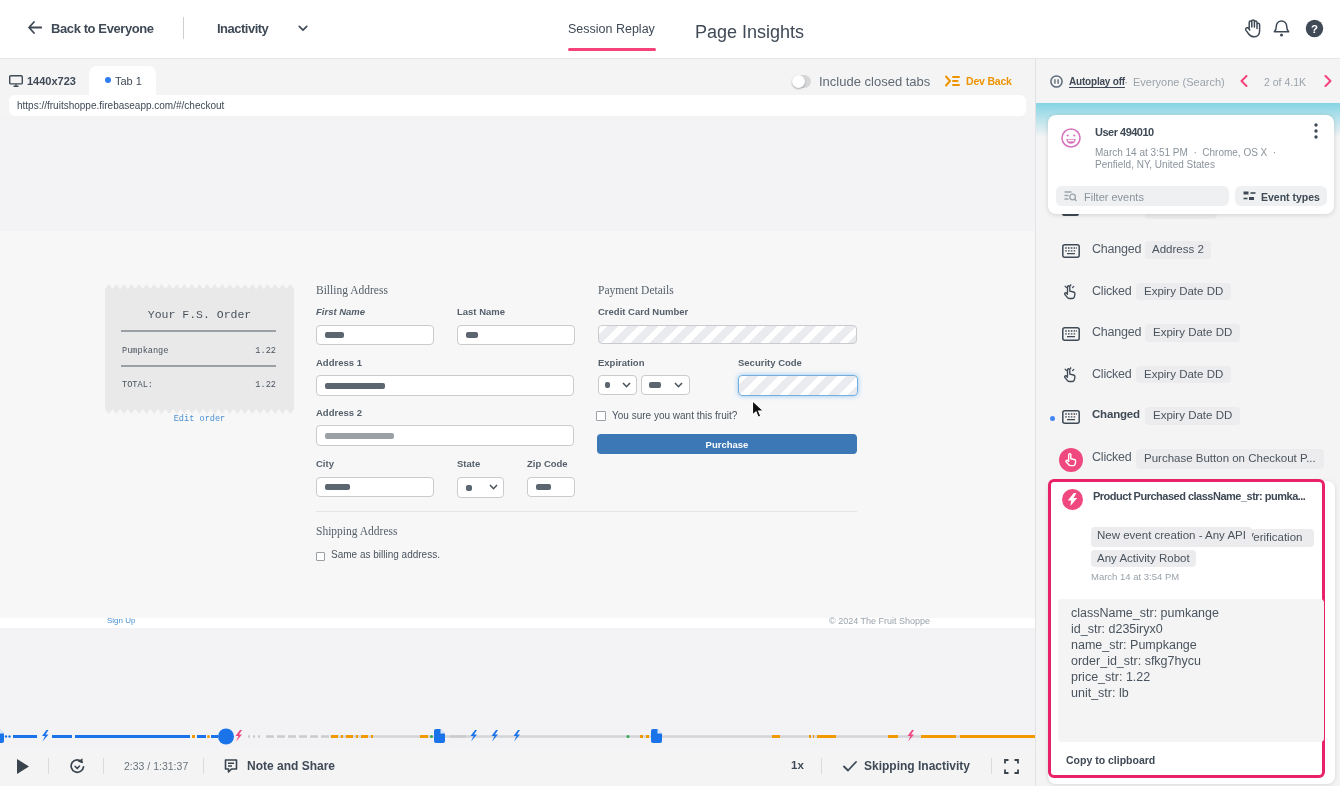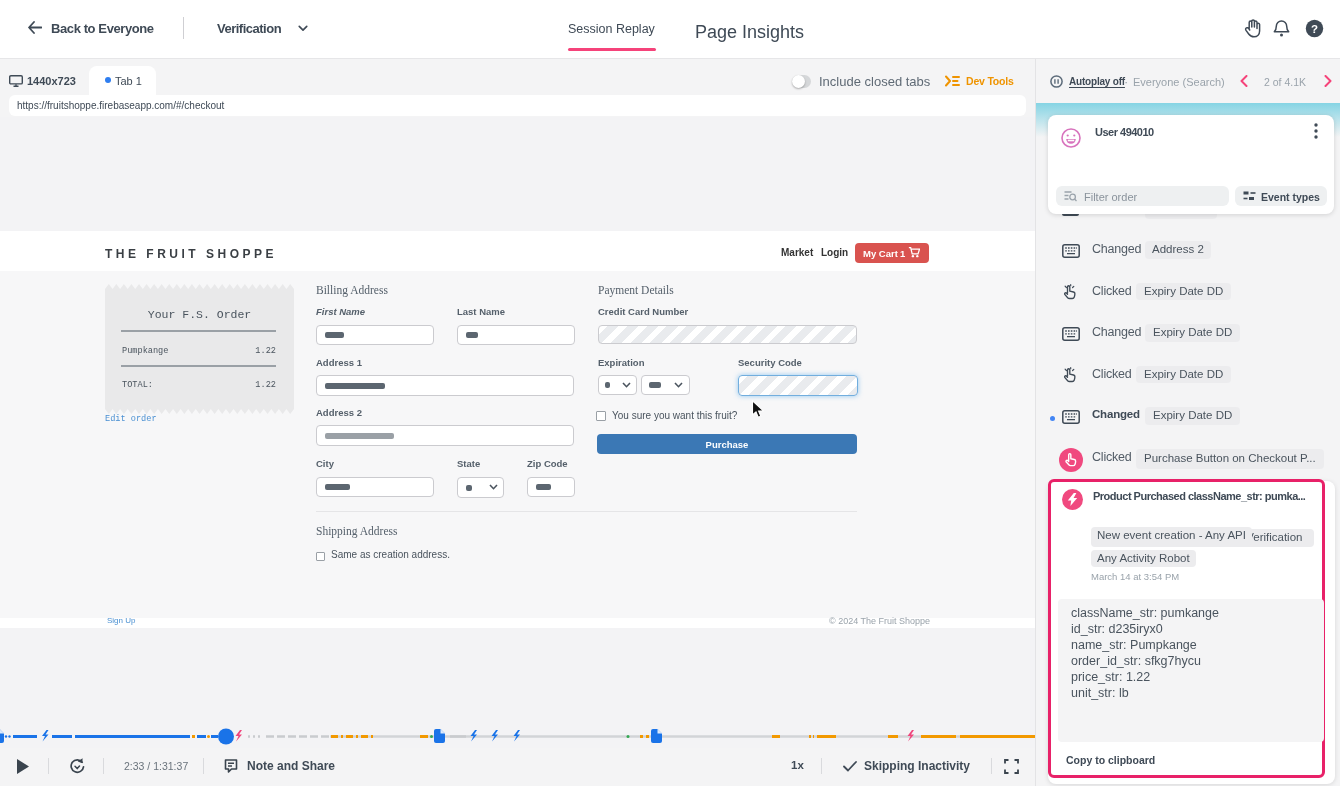--- a/index.html
+++ b/index.html
@@ -45,21 +45,21 @@
 </style>
 </head>
 <body>
 
 <div id="hdr">
   <svg class="abs" style="left:27px;top:21px" width="15" height="13" viewBox="0 0 15 13">
       <path d="M7 1 L2 6.5 L7 12 M2.2 6.5 H14.5" stroke="#3f4a56" stroke-width="1.8" fill="none" stroke-linecap="round" stroke-linejoin="round"></path>
     </svg>
   <div class="abs htxt" style="left:51px;top:21px;font-size:13px;font-weight:bold;letter-spacing:-0.4px;">Back to Everyone</div>
   <div class="abs" style="left:183px;top:17px;width:1px;height:22px;background:#cfcfd3"></div>
-  <div class="abs htxt" style="left:217px;top:21px;font-size:13px;font-weight:bold;letter-spacing:-0.5px;">Verification</div>
+  <div class="abs htxt" style="left:217px;top:21px;font-size:13px;font-weight:bold;letter-spacing:-0.5px;">Inactivity</div>
   <svg class="abs" style="left:298px;top:25px" width="10" height="7" viewBox="0 0 12 8">
       <path d="M1.5 1.5 L6 6 L10.5 1.5" stroke="#3f4a56" stroke-width="2" fill="none" stroke-linecap="round" stroke-linejoin="round"></path>
     </svg>
   <div class="abs htxt" style="left:568px;top:22px;font-size:12.5px;">Session Replay</div>
   <div class="abs" style="left:568px;top:48px;width:88px;height:3px;background:#f5437a;border-radius:2px"></div>
   <div class="abs htxt" style="left:695px;top:22px;font-size:18px;">Page Insights</div>
 
   <svg class="abs" style="left:1244px;top:19px" width="17" height="19" viewBox="0 0 17 19">
     <path d="M5.2 9.5 V3.4 a1.3 1.3 0 0 1 2.6 0 V8 M7.8 7.6 V2.3 a1.3 1.3 0 0 1 2.6 0 V8 M10.4 8 V3.4 a1.3 1.3 0 0 1 2.6 0 V9.5 M13 9.2 V5.6 a1.3 1.3 0 0 1 2.6 0 V12 c0 3.4-2.3 5.8-5.6 5.8 c-2.6 0-4-.9-5.3-2.8 L2 11.4 c-.7-1-.4-2 .4-2.5 .8-.5 1.8-.3 2.4 .7 l.9 1.4" fill="none" stroke="#3f4a56" stroke-width="1.5" stroke-linecap="round" stroke-linejoin="round"></path>
   </svg>
@@ -88,47 +88,34 @@
 <div class="abs htxt" style="left:115px;top:75px;font-size:11px;z-index:2">Tab 1</div>
 <div class="abs htxt" style="left:17px;top:100px;font-size:10px;z-index:2">https://fruitshoppe.firebaseapp.com/#/checkout</div>
 
 <div class="abs" style="left:792px;top:75px;width:19px;height:13px;border-radius:7px;background:#d5d7d9;z-index:2"></div>
 <div class="abs" style="left:792px;top:75px;width:13px;height:13px;border-radius:50%;background:#fff;box-shadow:0 1px 2px rgba(0,0,0,.3);z-index:2"></div>
 <div class="abs" style="left:819px;top:74px;font-size:13px;color:#5f6a75;z-index:2">Include closed tabs</div>
 <svg class="abs" style="left:945px;top:75px;z-index:2" width="15" height="12" viewBox="0 0 15 12">
   <path d="M1 1.5 L5 6 L1 10.5" stroke="#ef9400" stroke-width="2" fill="none" stroke-linecap="round" stroke-linejoin="round"></path>
   <path d="M8 2 h6 M8 6 h4.5 M8 10 h6" stroke="#ef9400" stroke-width="2" stroke-linecap="round"></path>
 </svg>
-<div class="abs" style="left:966px;top:75px;font-size:10.5px;font-weight:bold;letter-spacing:-0.2px;color:#ef9400;z-index:2">Dev Tools</div>
+<div class="abs" style="left:966px;top:75px;font-size:10.5px;font-weight:bold;letter-spacing:-0.2px;color:#ef9400;z-index:2">Dev Back</div>
 
 <div id="viewport">
   <div id="page">
-    <div id="pgnav">
-      <div class="abs" style="left:105px;top:15.5px;font-size:12px;font-weight:bold;color:#3a3f44;letter-spacing:3.5px;">THE FRUIT SHOPPE</div>
-      <div class="abs" style="left:781px;top:15.5px;font-size:10px;font-weight:bold;color:#333;">Market</div>
-      <div class="abs" style="left:821px;top:15.5px;font-size:10px;font-weight:bold;color:#333;">Login</div>
-      <div class="abs" style="left:855px;top:11.5px;width:74px;height:20px;background:#d9534f;border-radius:4px;"></div>
-      <div class="abs" style="left:863px;top:16.5px;font-size:9.5px;font-weight:bold;color:#fff;">My Cart</div>
-      <div class="abs" style="left:900px;top:16.5px;font-size:9.5px;font-weight:bold;color:#fff;">1</div>
-      <svg class="abs" style="left:908px;top:15.5px" width="12" height="11" viewBox="0 0 16 15">
-        <path d="M1 1 h2.5 l2 8.5 h8 l2-6.5 H4" fill="none" stroke="#fff" stroke-width="1.7"></path>
-        <circle cx="6.5" cy="12.5" r="1.6" fill="#fff"></circle>
-          <circle cx="12.5" cy="12.5" r="1.6" fill="#fff"></circle>
-      </svg>
-    </div>
 
     <div class="abs" style="left:105px;top:53px;width:189px;height:130px;background:#e9e9ea;clip-path:polygon(0 5px,2% 0,4% 5px,6% 0,8% 5px,10% 0,12% 5px,14% 0,16% 5px,18% 0,20% 5px,22% 0,24% 5px,26% 0,28% 5px,30% 0,32% 5px,34% 0,36% 5px,38% 0,40% 5px,42% 0,44% 5px,46% 0,48% 5px,50% 0,52% 5px,54% 0,56% 5px,58% 0,60% 5px,62% 0,64% 5px,66% 0,68% 5px,70% 0,72% 5px,74% 0,76% 5px,78% 0,80% 5px,82% 0,84% 5px,86% 0,88% 5px,90% 0,92% 5px,94% 0,96% 5px,98% 0,100% 5px,100% calc(100% - 5px),98% 100%,96% calc(100% - 5px),94% 100%,92% calc(100% - 5px),90% 100%,88% calc(100% - 5px),86% 100%,84% calc(100% - 5px),82% 100%,80% calc(100% - 5px),78% 100%,76% calc(100% - 5px),74% 100%,72% calc(100% - 5px),70% 100%,68% calc(100% - 5px),66% 100%,64% calc(100% - 5px),62% 100%,60% calc(100% - 5px),58% 100%,56% calc(100% - 5px),54% 100%,52% calc(100% - 5px),50% 100%,48% calc(100% - 5px),46% 100%,44% calc(100% - 5px),42% 100%,40% calc(100% - 5px),38% 100%,36% calc(100% - 5px),34% 100%,32% calc(100% - 5px),30% 100%,28% calc(100% - 5px),26% 100%,24% calc(100% - 5px),22% 100%,20% calc(100% - 5px),18% 100%,16% calc(100% - 5px),14% 100%,12% calc(100% - 5px),10% 100%,8% calc(100% - 5px),6% 100%,4% calc(100% - 5px),2% 100%,0 calc(100% - 5px));"></div>
     <div class="abs" style="left:105px;top:77px;width:189px;text-align:center;font-family:'Liberation Mono',monospace;font-size:11.5px;color:#4a545e;">Your F.S. Order</div>
     <div class="abs" style="left:121px;top:99px;width:155px;height:1.5px;background:#9aa0a6"></div>
     <div class="abs" style="left:122px;top:115px;font-family:'Liberation Mono',monospace;font-size:8.6px;color:#4a545e;">Pumpkange</div>
     <div class="abs" style="left:121px;top:115px;width:155px;text-align:right;font-family:'Liberation Mono',monospace;font-size:8.6px;color:#4a545e;">1.22</div>
     <div class="abs" style="left:121px;top:134px;width:155px;height:1.5px;background:#9aa0a6"></div>
     <div class="abs" style="left:122px;top:149px;font-family:'Liberation Mono',monospace;font-size:8.6px;color:#4a545e;">TOTAL:</div>
     <div class="abs" style="left:121px;top:149px;width:155px;text-align:right;font-family:'Liberation Mono',monospace;font-size:8.6px;color:#4a545e;">1.22</div>
-    <div class="abs" style="left:105px;top:183px;width:189px;text-align:left;font-family:'Liberation Mono',monospace;font-size:8.6px;color:#4a90d2;">Edit order</div>
+    <div class="abs" style="left:105px;top:183px;width:189px;text-align:center;font-family:'Liberation Mono',monospace;font-size:8.6px;color:#4a90d2;">Edit order</div>
 
     <div class="sect" style="left:316px;top:53px;">Billing Address</div>
     <div class="lbl" style="left:316px;top:75px;font-style:italic;">First Name</div>
     <div class="inp" style="left:316px;top:94px;width:118px;height:20px;"></div>
     <div class="mask" style="left:325px;top:101px;width:19px;"></div>
     <div class="lbl" style="left:457px;top:75px;">Last Name</div>
     <div class="inp" style="left:457px;top:94px;width:118px;height:20px;"></div>
     <div class="mask" style="left:466px;top:101px;width:12px;"></div>
     <div class="lbl" style="left:316px;top:126px;">Address 1</div>
     <div class="inp" style="left:316px;top:144px;width:258px;height:21px;"></div>
@@ -144,21 +131,21 @@
     <div class="mask" style="left:466px;top:254px;width:6px;"></div>
     <svg class="abs" style="left:489px;top:253px" width="9" height="6" viewBox="0 0 9 6">
         <path d="M1 1 L4.5 4.7 L8 1" stroke="#4a545e" stroke-width="1.6" fill="none"></path>
       </svg>
     <div class="lbl" style="left:527px;top:227px;">Zip Code</div>
     <div class="inp" style="left:527px;top:246px;width:48px;height:20px;"></div>
     <div class="mask" style="left:536px;top:253px;width:15px;"></div>
     <div class="abs" style="left:316px;top:280px;width:541px;height:1px;background:#e5e5e7"></div>
     <div class="sect" style="left:316px;top:294px;">Shipping Address</div>
     <div class="abs" style="left:316px;top:321px;width:9px;height:9px;border:1px solid #9aa0a6;background:#fff;border-radius:1px"></div>
-    <div class="abs" style="left:331px;top:318px;font-size:10px;color:#4a545e;">Same as creation address.</div>
+    <div class="abs" style="left:331px;top:318px;font-size:10px;color:#4a545e;">Same as billing address.</div>
 
     <div class="sect" style="left:598px;top:53px;">Payment Details</div>
     <div class="lbl" style="left:598px;top:75px;">Credit Card Number</div>
     <div class="inp stripes" style="left:598px;top:94px;width:259px;height:19px;"></div>
     <div class="lbl" style="left:598px;top:126px;text-align:center;">Expiration</div>
     <div class="inp" style="left:598px;top:144px;width:39px;height:20px;"></div>
     <div class="mask" style="left:605px;top:151px;width:5px;"></div>
     <svg class="abs" style="left:622px;top:151px" width="9" height="6" viewBox="0 0 9 6">
         <path d="M1 1 L4.5 4.7 L8 1" stroke="#4a545e" stroke-width="1.6" fill="none"></path>
       </svg>
@@ -291,32 +278,33 @@
 <div id="usercard">
 
   <svg class="abs" style="left:13px;top:13px" width="20" height="20" viewBox="0 0 20 20">
     <circle cx="10" cy="10" r="9" fill="none" stroke="#d873bd" stroke-width="1.6"></circle>
     <circle cx="6.7" cy="7.5" r="1.1" fill="#d873bd"></circle>
     <circle cx="13.3" cy="7.5" r="1.1" fill="#d873bd"></circle>
     <path d="M5.2 11 h9.6 a4.8 4.8 0 0 1 -9.6 0 z" fill="#d873bd"></path>
     <rect x="6.8" y="11.7" width="6.4" height="1.6" fill="#fff"></rect>
   </svg>
   <div class="abs htxt" style="left:47px;top:11px;font-size:11px;font-weight:bold;letter-spacing:-0.5px;">User 494010</div>
+  <div class="abs" style="left:47px;top:32px;font-size:10px;color:#8a939c;line-height:11.5px;width:220px;">March 14 at 3:51 PM &nbsp;·&nbsp; Chrome, OS X &nbsp;·<br>Penfield, NY, United States</div>
   <svg class="abs" style="left:266px;top:8px" width="4" height="16" viewBox="0 0 4 16">
     <circle cx="2" cy="2" r="1.7" fill="#3f4a56"></circle>
       <circle cx="2" cy="8" r="1.7" fill="#3f4a56"></circle>
       <circle cx="2" cy="14" r="1.7" fill="#3f4a56"></circle>
   </svg>
   <div class="abs" style="left:8px;top:71px;width:173px;height:20px;background:#eef0f1;border-radius:6px;"></div>
   <svg class="abs" style="left:16px;top:76px" width="13" height="11" viewBox="0 0 13 11">
     <path d="M0.5 1 h7 M0.5 4.5 h4 M0.5 8 h4" stroke="#9aa3ab" stroke-width="1.3"></path>
     <circle cx="8.6" cy="6" r="2.8" fill="none" stroke="#9aa3ab" stroke-width="1.3"></circle>
     <path d="M10.8 8.3 l1.7 1.7" stroke="#9aa3ab" stroke-width="1.3"></path>
   </svg>
-  <div class="abs" style="left:36px;top:76px;font-size:11px;color:#8a939c;">Filter order</div>
+  <div class="abs" style="left:36px;top:76px;font-size:11px;color:#8a939c;">Filter events</div>
   <div class="abs" style="left:187px;top:71px;width:92px;height:20px;background:#eef0f1;border-radius:6px;"></div>
   <svg class="abs" style="left:195px;top:76px" width="13" height="10" viewBox="0 0 13 10">
     <rect x="0.5" y="0.5" width="5" height="3" fill="#3f4a56"></rect>
       <path d="M7.5 2 h5" stroke="#3f4a56" stroke-width="1.6"></path>
     <rect x="6" y="6" width="5" height="3" fill="#3f4a56"></rect>
       <path d="M0.5 7.5 h4" stroke="#3f4a56" stroke-width="1.6"></path>
   </svg>
   <div class="abs htxt" style="left:213px;top:76px;font-size:10.5px;font-weight:bold;">Event types</div>
 </div>
 

